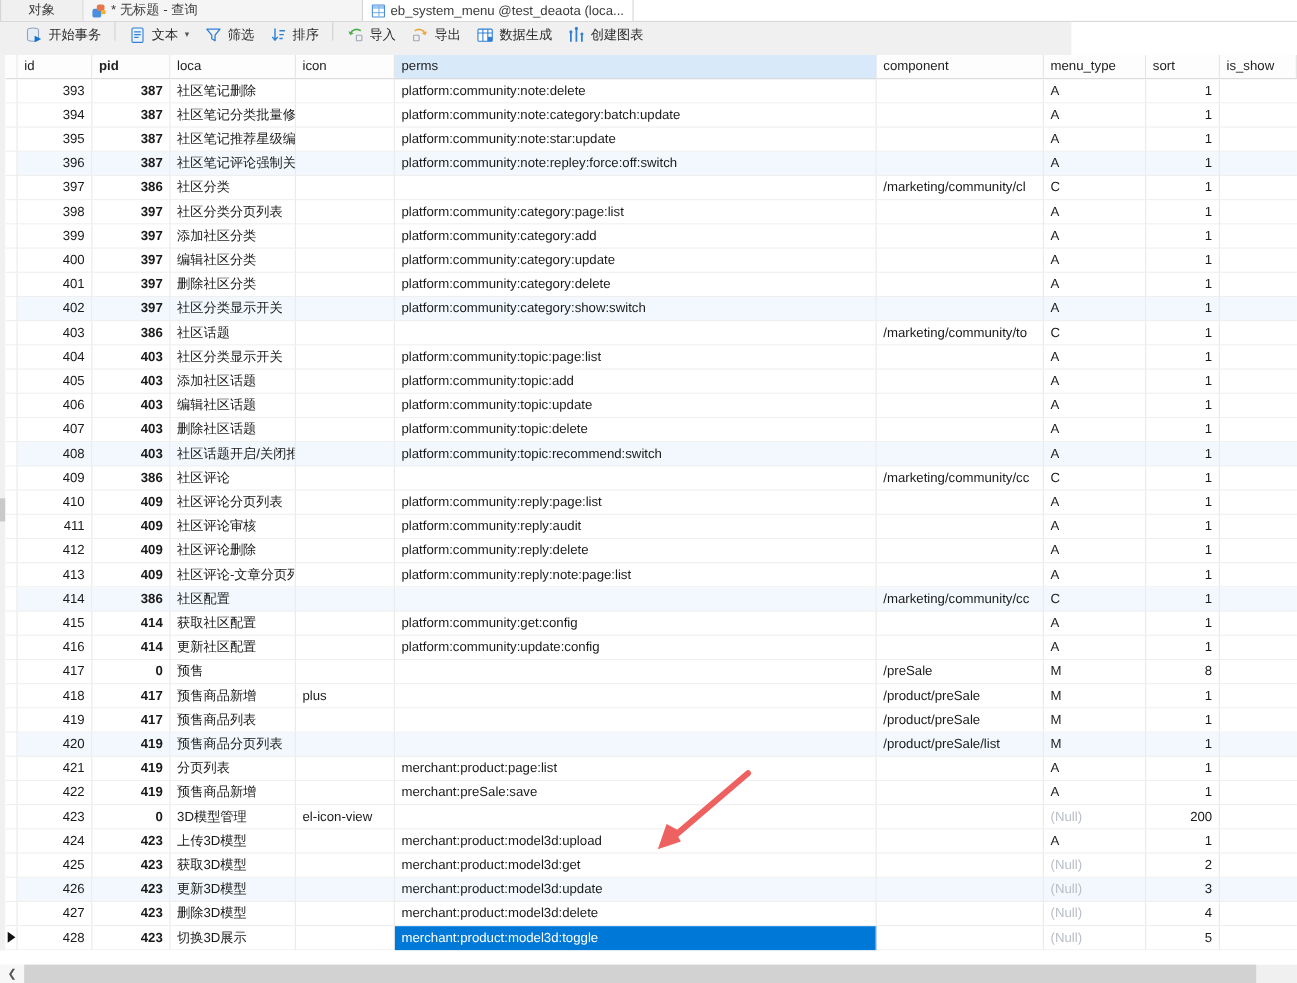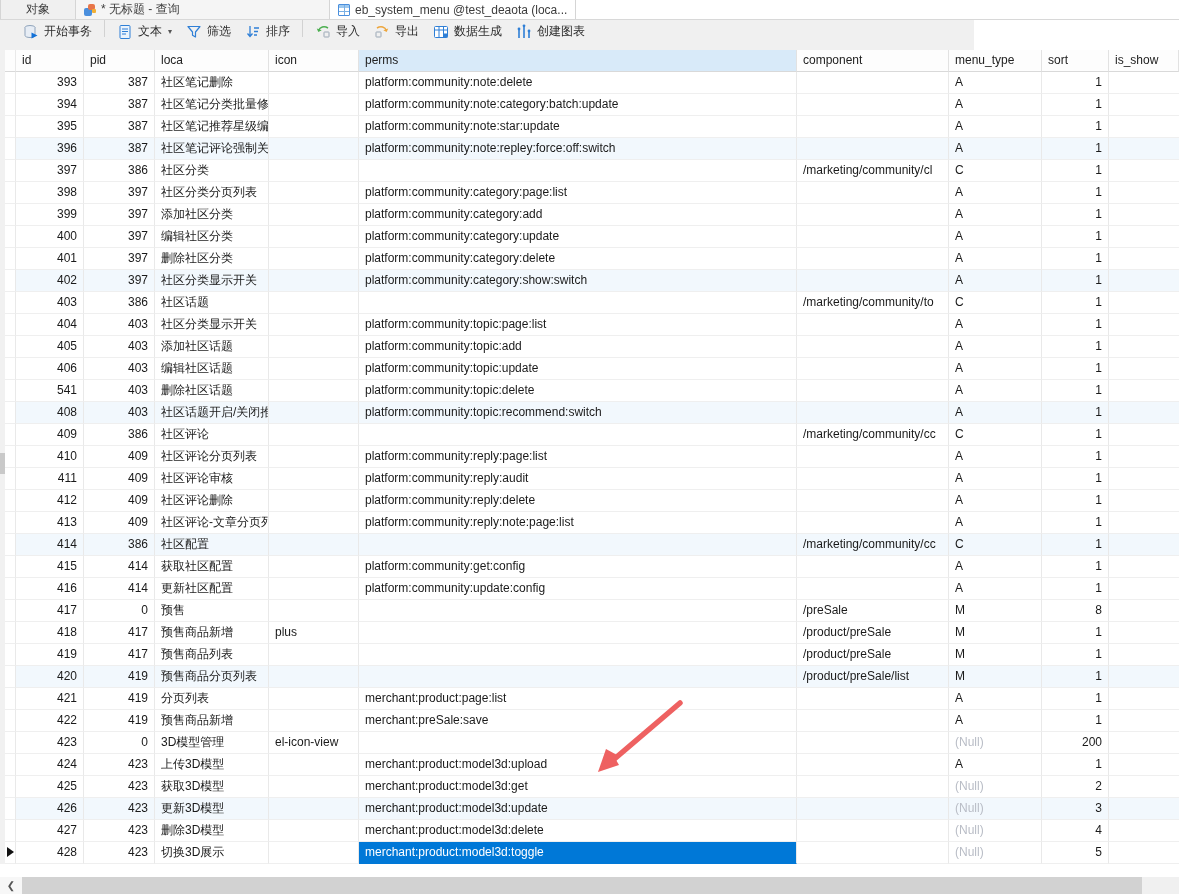--- a/index.html
+++ b/index.html
@@ -53,21 +53,21 @@
   .grow{display:flex;height:22px;box-sizing:border-box;}
   .gcell{
     box-sizing:border-box;height:22px;line-height:21px;
     border-right:1px solid #e9e9e9;border-bottom:1px solid #efefef;
     padding:0 6px;white-space:nowrap;overflow:hidden;flex:0 0 auto;
   }
   .gutter{width:14px;padding:0;position:relative;border-bottom:1px solid #efefef;border-right:1px solid #e9e9e9;box-sizing:border-box;}
   .marker{position:absolute;left:2px;top:5px;width:0;height:0;
     border-left:7px solid #111;border-top:5px solid transparent;border-bottom:5px solid transparent;}
   .c0{width:68px;text-align:right;}
-  .c1{width:71px;text-align:right;}
+  .c1{width:71px;text-align:right;font-weight:bold;}
   .c2{width:114px;}
   .c3{width:90px;}
   .c4{width:438px;}
   .c5{width:152px;}
   .c6{width:93px;}
   .c7{width:67px;text-align:right;}
   .c8{width:70px;border-right:none;}
   .hrow .gcell{
     background:#fdfdfd;border-bottom:1px solid #d9d9d9;border-right:1px solid #e2e2e2;
     color:#222;text-align:left;
@@ -357,21 +357,21 @@
         <div class="gcell c2">编辑社区话题</div>
         <div class="gcell c3"></div>
         <div class="gcell c4">platform:community:topic:update</div>
         <div class="gcell c5"></div>
         <div class="gcell c6">A</div>
         <div class="gcell c7">1</div>
         <div class="gcell c8"></div>
       </div>
       <div class="grow">
         <div class="gutter"></div>
-        <div class="gcell c0">541</div>
+        <div class="gcell c0">407</div>
         <div class="gcell c1">403</div>
         <div class="gcell c2">删除社区话题</div>
         <div class="gcell c3"></div>
         <div class="gcell c4">platform:community:topic:delete</div>
         <div class="gcell c5"></div>
         <div class="gcell c6">A</div>
         <div class="gcell c7">1</div>
         <div class="gcell c8"></div>
       </div>
       <div class="grow row-tint">

